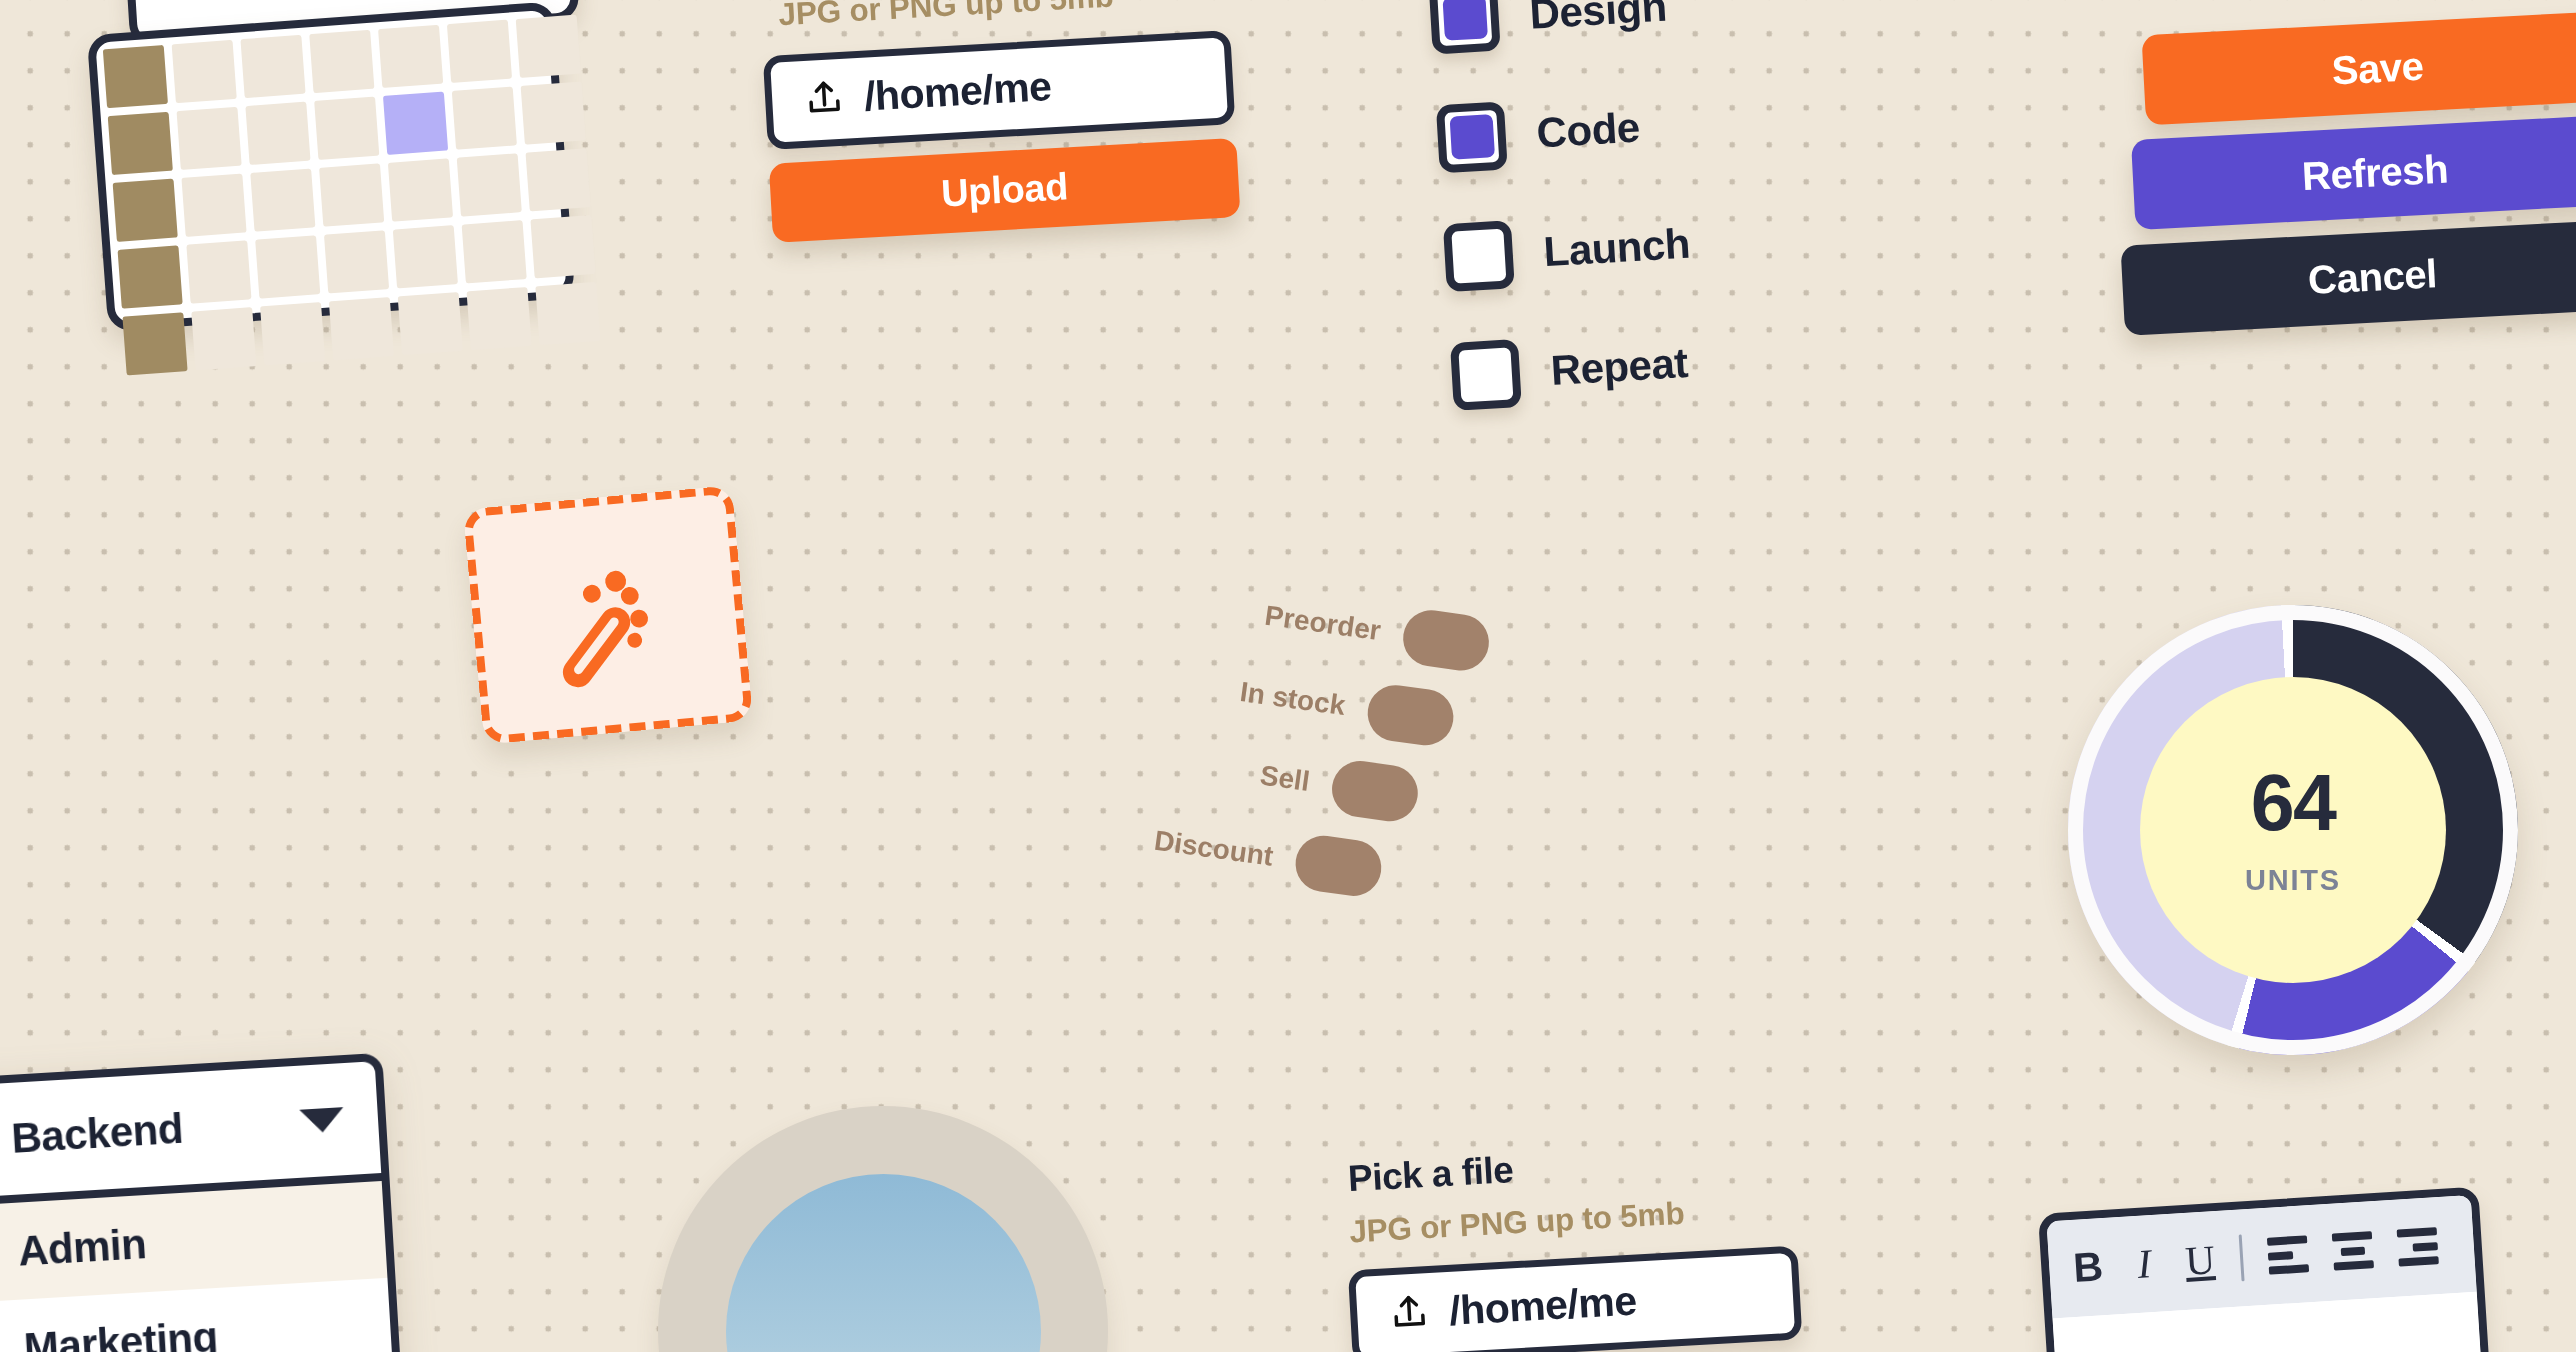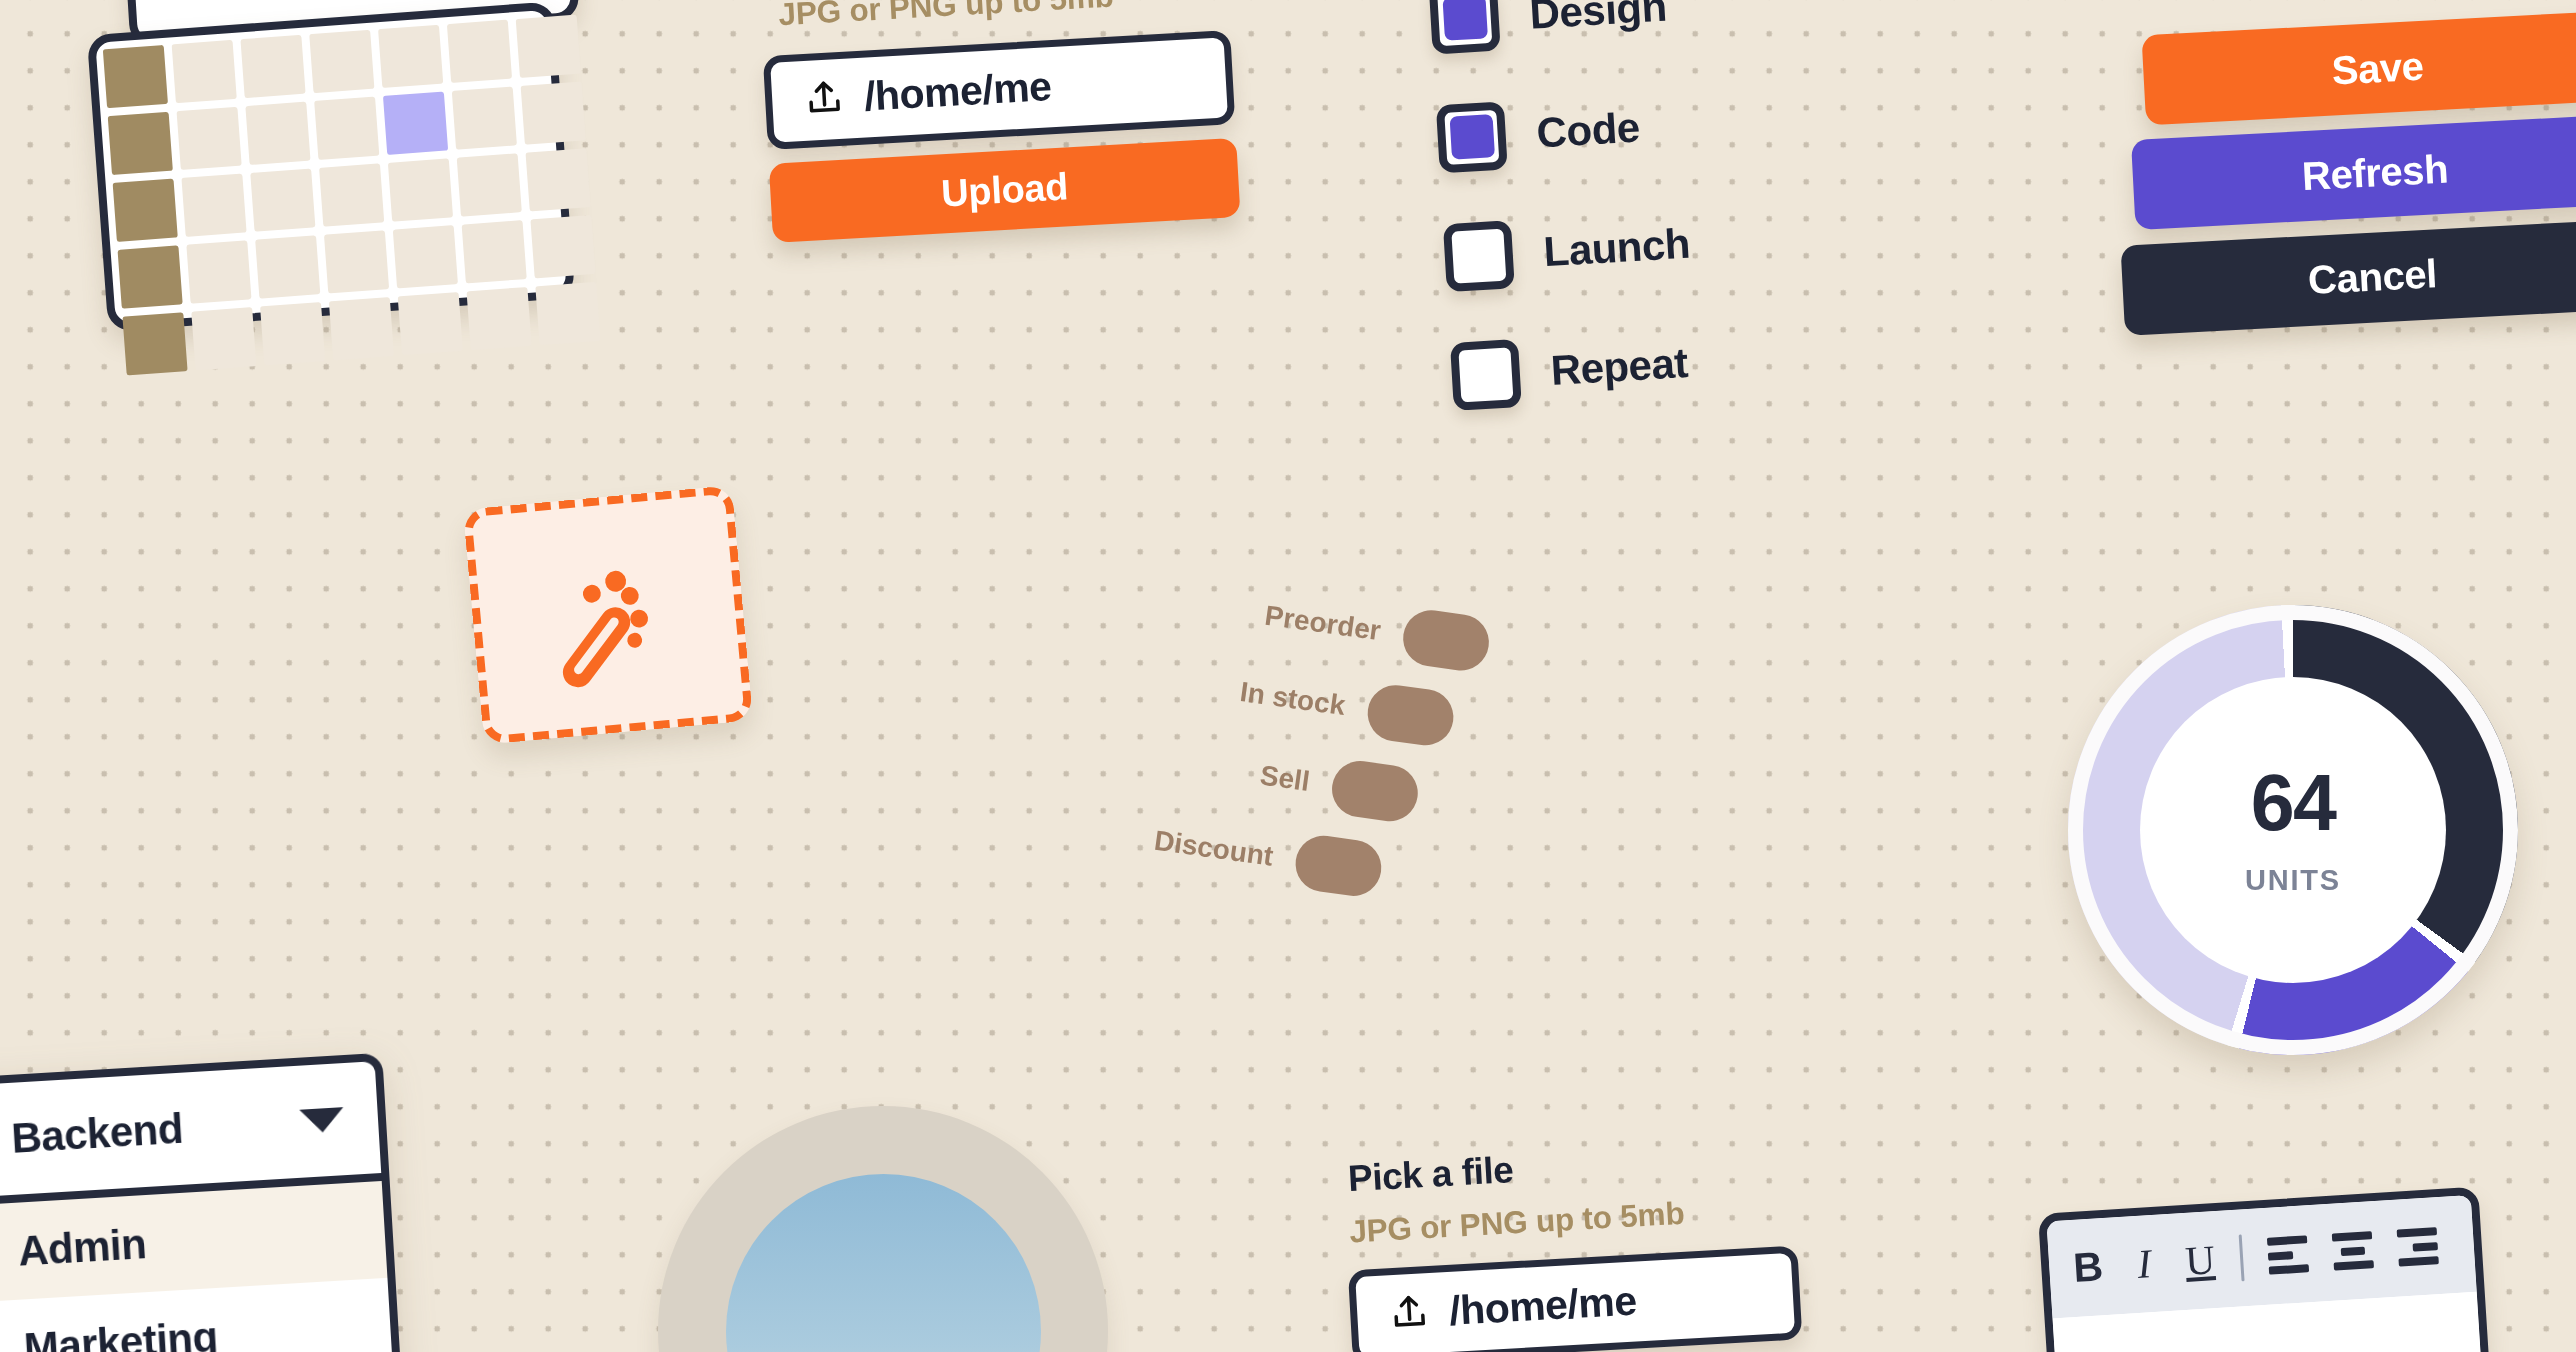--- a/index.html
+++ b/index.html
@@ -203,21 +203,21 @@
     content: "";
     position: absolute;
     inset: 20px;
     border-radius: 50%;
     box-shadow: inset 0 0 0 20px #F8F7FA00;
   }
   #donut-hole {
     position: absolute;
     left: 72px; top: 72px;
     width: 306px; height: 306px;
-    background: #ffffff;
+    background: #fef9c3;
     border-radius: 50%;
     display: flex; flex-direction: column;
     align-items: center; justify-content: center;
     gap: 1.8px;
   }
   #donut-outline {
     position: absolute; inset: 0;
     border-radius: 50%;
     border: 15.3px solid #FBFAFB;
     pointer-events: none;

